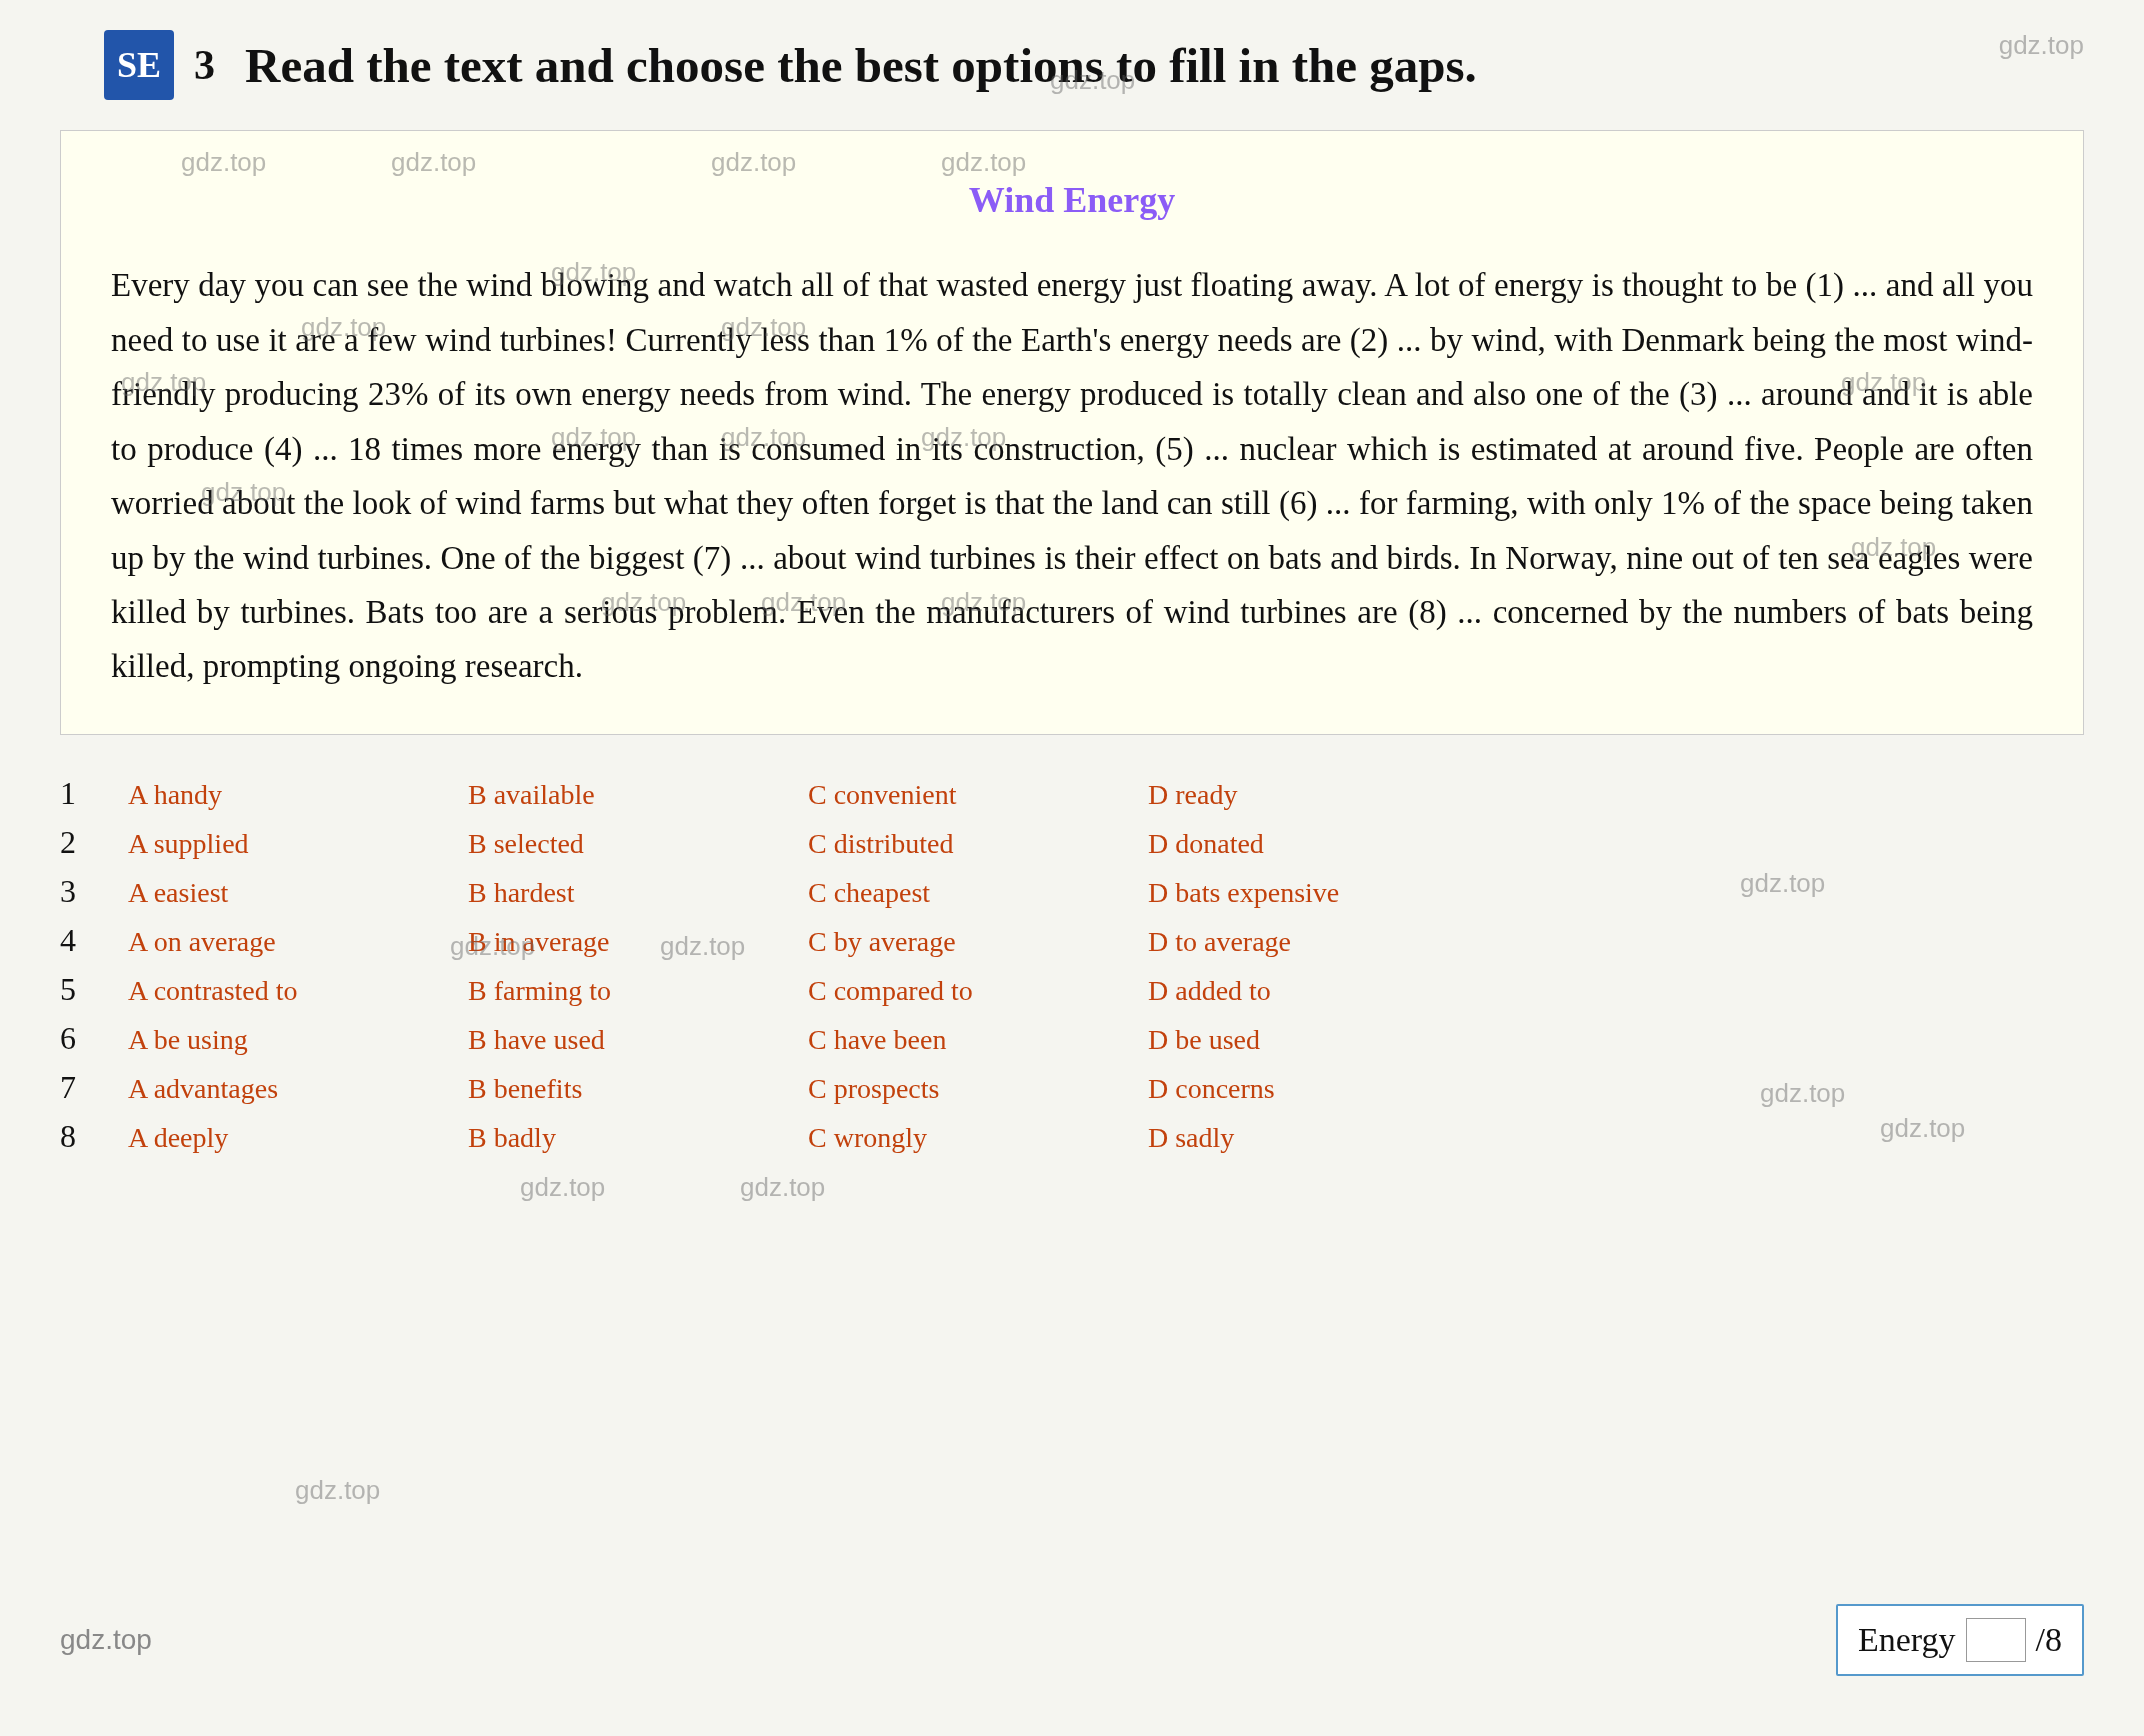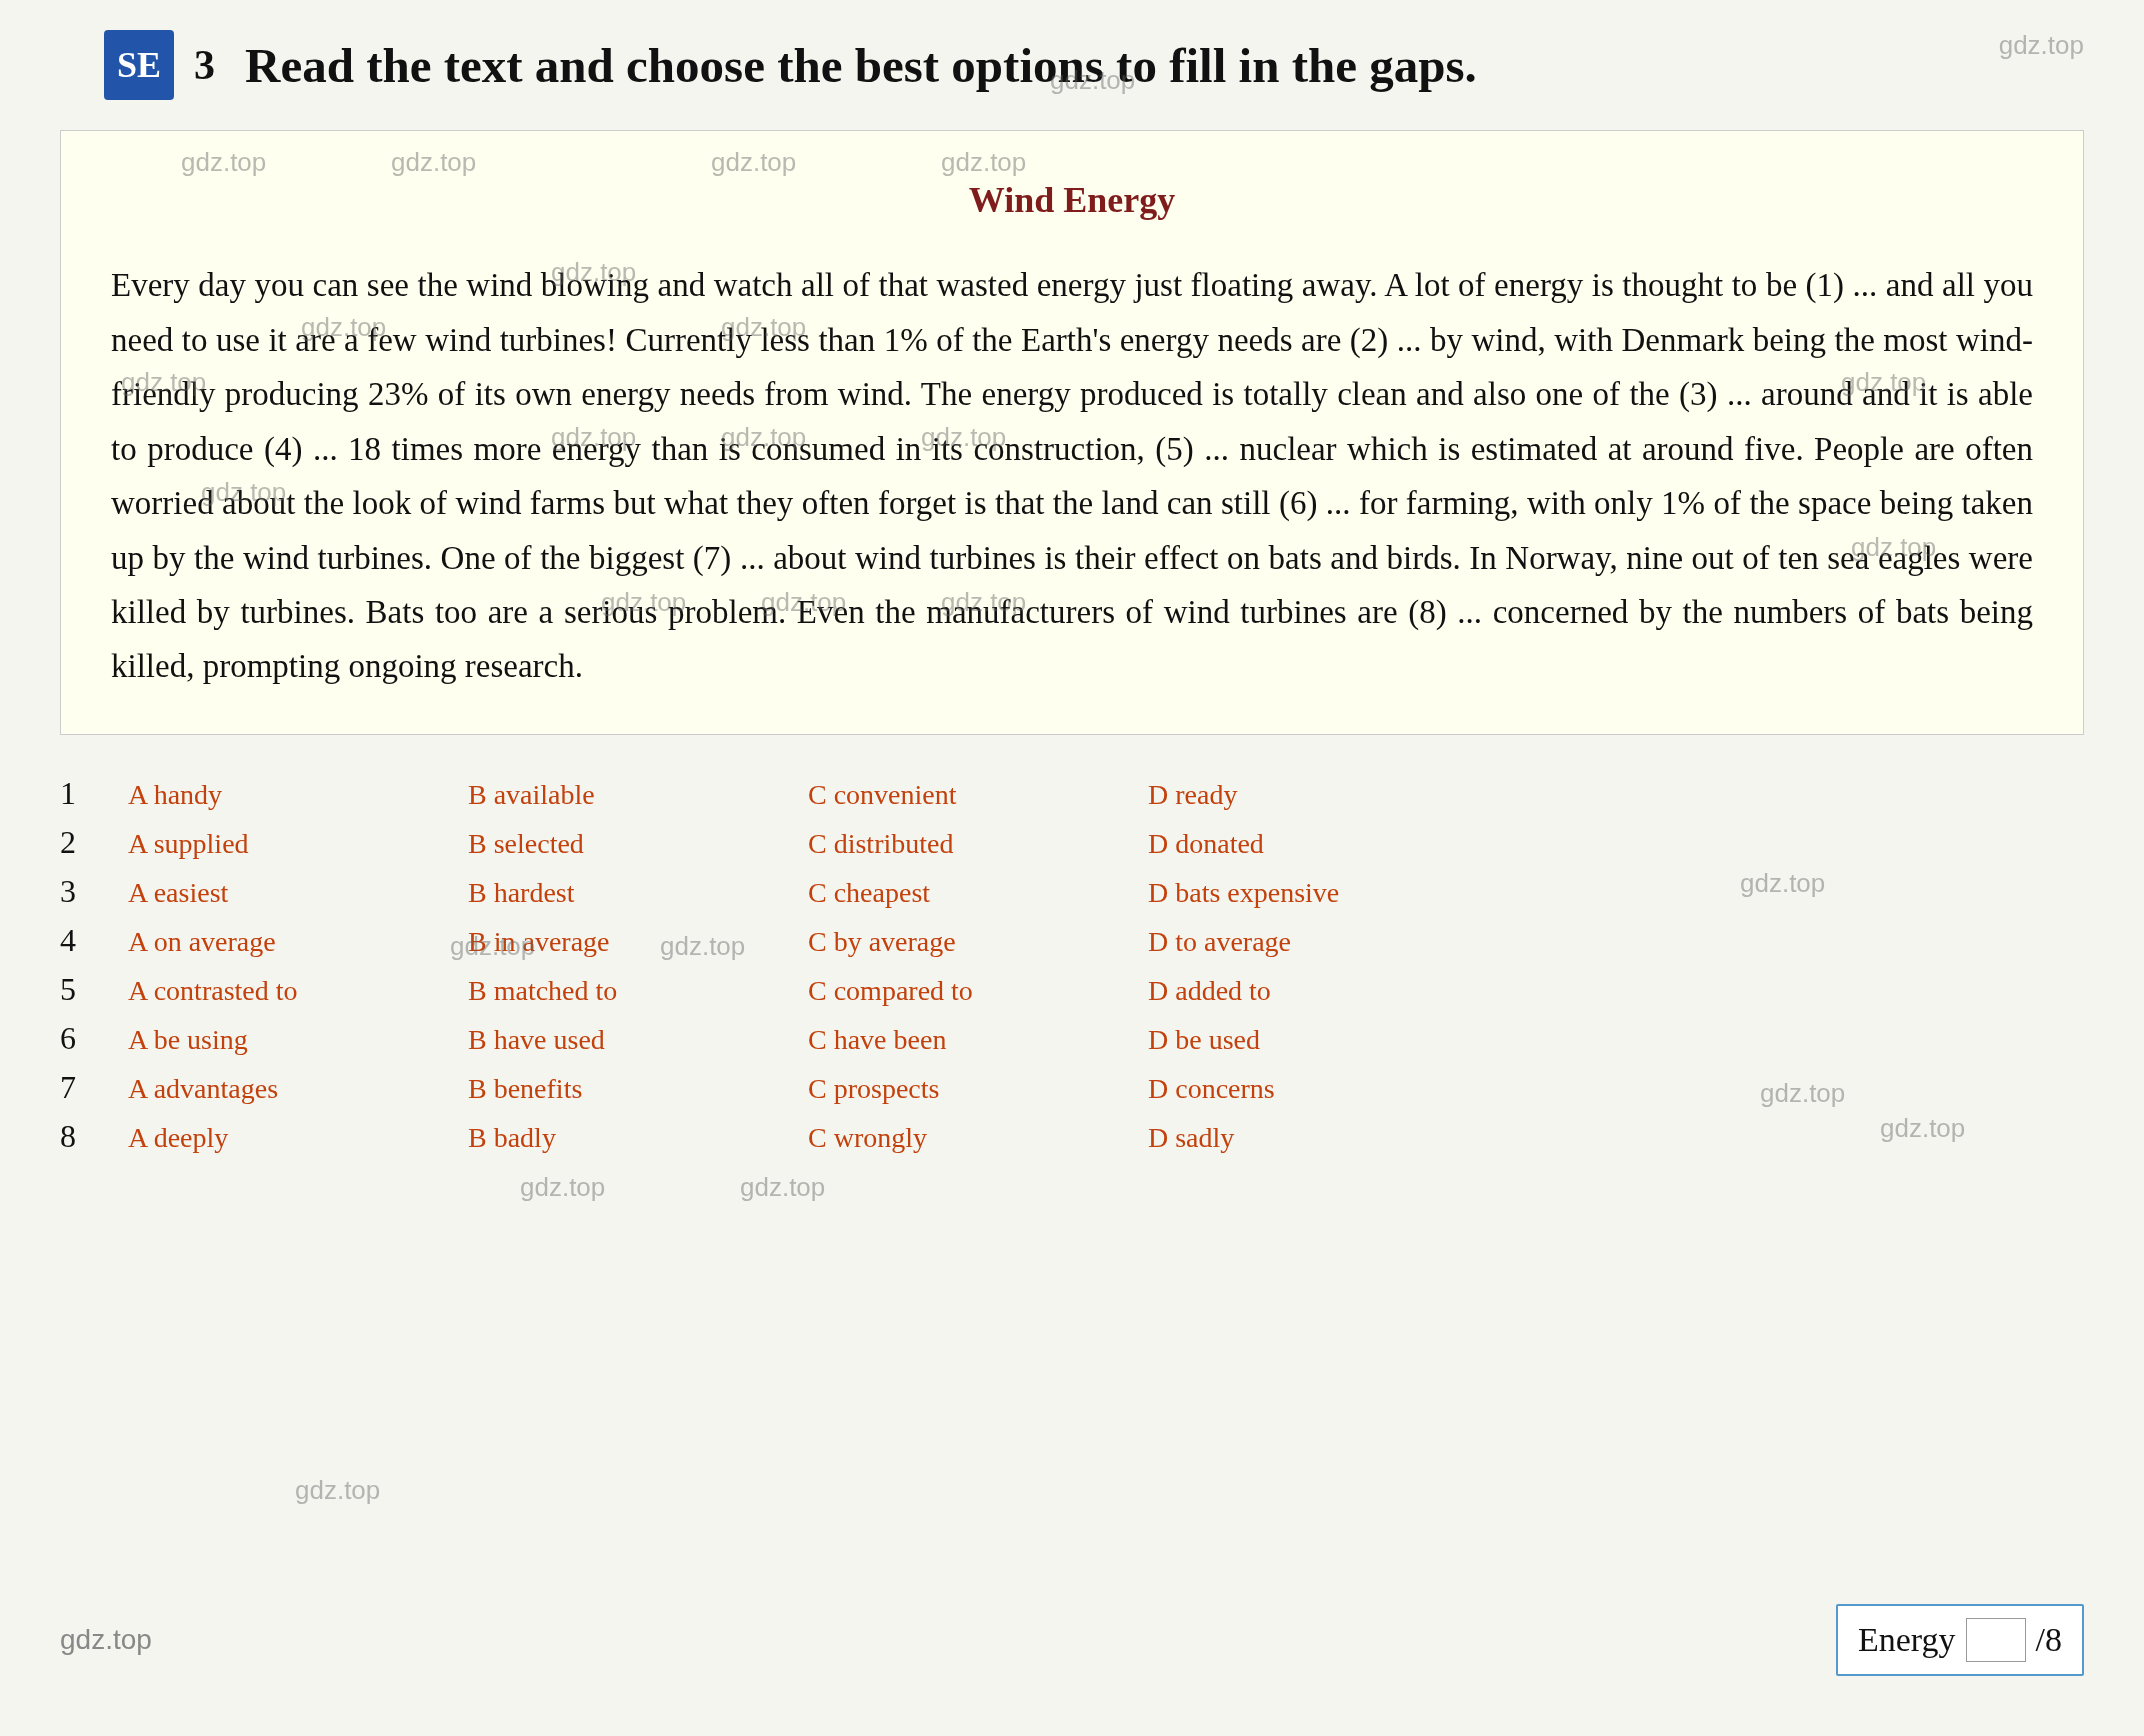--- a/index.html
+++ b/index.html
@@ -73,21 +73,21 @@
       font-size: 32px;
       line-height: 1.65;
       color: #111;
       position: relative;
     }
     .text-box-title {
       text-align: center;
       font-weight: bold;
       font-size: 36px;
       margin-bottom: 28px;
-      color: #7f1d1d;
+      color: #8b5cf6;
     }
     .text-body {
       text-align: justify;
       font-size: 33px;
       line-height: 1.65;
     }
 
     
     .answers-section {
       padding: 10px 60px 30px 60px;
@@ -224,21 +224,21 @@
     </div>
 
     <div style="position:relative;">
       <div class="watermark" style="top:-40px;left:390px;">gdz.top</div>
       <div class="watermark" style="top:-40px;left:600px;">gdz.top</div>
     </div>
 
     <div class="answer-row">
       <span class="row-num">5</span>
       <span class="answer-option">A contrasted to</span>
-      <span class="answer-option">B matched to</span>
+      <span class="answer-option">B farming to</span>
       <span class="answer-option">C compared to</span>
       <span class="answer-option">D added to</span>
     </div>
 
     <div class="answer-row">
       <span class="row-num">6</span>
       <span class="answer-option">A be using</span>
       <span class="answer-option">B have used</span>
       <span class="answer-option">C have been</span>
       <span class="answer-option">D be used</span>

